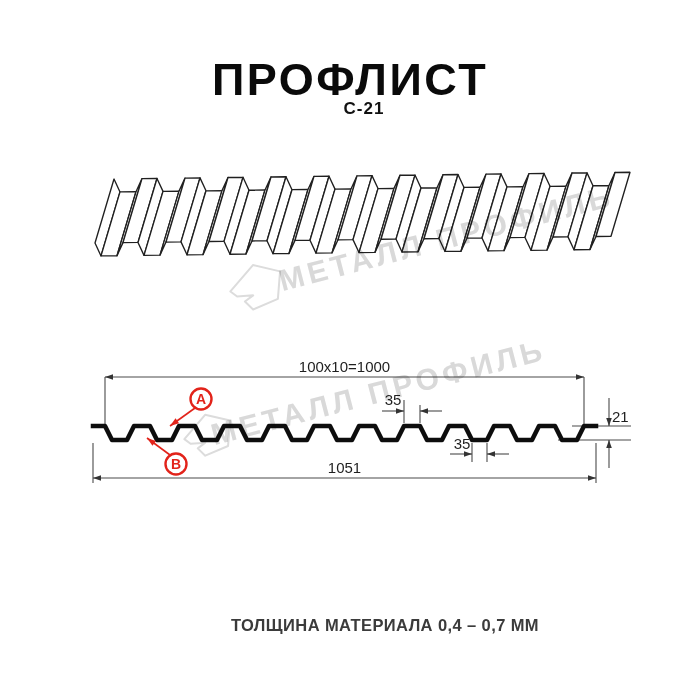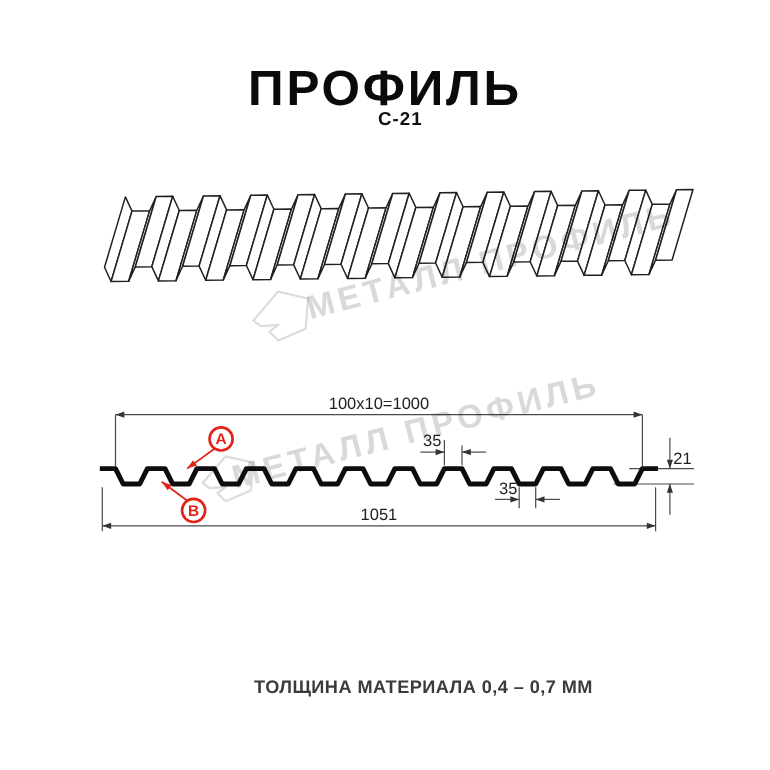--- a/index.html
+++ b/index.html
@@ -19,21 +19,21 @@
   #wm-text-2{left:216px;top:418px;transform:rotate(-14.5deg);}
   .wm-logo{transform-origin:50% 50%;}
   #wm-logo-1{left:226px;top:262px;transform:rotate(-8deg);}
   #wm-logo-2{left:179px;top:412px;transform:rotate(-8deg);}
 </style>
 </head>
 <body>
 
 <div id="stage">
 
-  <div class="title">ПРОФИЛЬ</div>
+  <div class="title">ПРОФЛИСТ</div>
   <div class="subtitle">C-21</div>
 
   <svg id="drawing" width="700" height="700" viewBox="0 0 700 700">
       <g>
         <path d="M95,243 L101,255.922 L120,191.922 L114,179 Z" fill="#ffffff" stroke="#202020" stroke-width="1.35" stroke-linejoin="round"></path>
         <path d="M101,255.922 L117,255.714 L136,191.714 L120,191.922 Z" fill="#ffffff" stroke="#202020" stroke-width="1.35" stroke-linejoin="round"></path>
         <path d="M117,255.714 L123,242.636 L142,178.636 L136,191.714 Z" fill="#ffffff" stroke="#202020" stroke-width="1.35" stroke-linejoin="round"></path>
         <path d="M123,242.636 L138,242.441 L157,178.441 L142,178.636 Z" fill="#ffffff" stroke="#202020" stroke-width="1.35" stroke-linejoin="round"></path>
         <path d="M138,242.441 L144,255.363 L163,191.363 L157,178.441 Z" fill="#ffffff" stroke="#202020" stroke-width="1.35" stroke-linejoin="round"></path>
         <path d="M144,255.363 L160,255.155 L179,191.155 L163,191.363 Z" fill="#ffffff" stroke="#202020" stroke-width="1.35" stroke-linejoin="round"></path>

